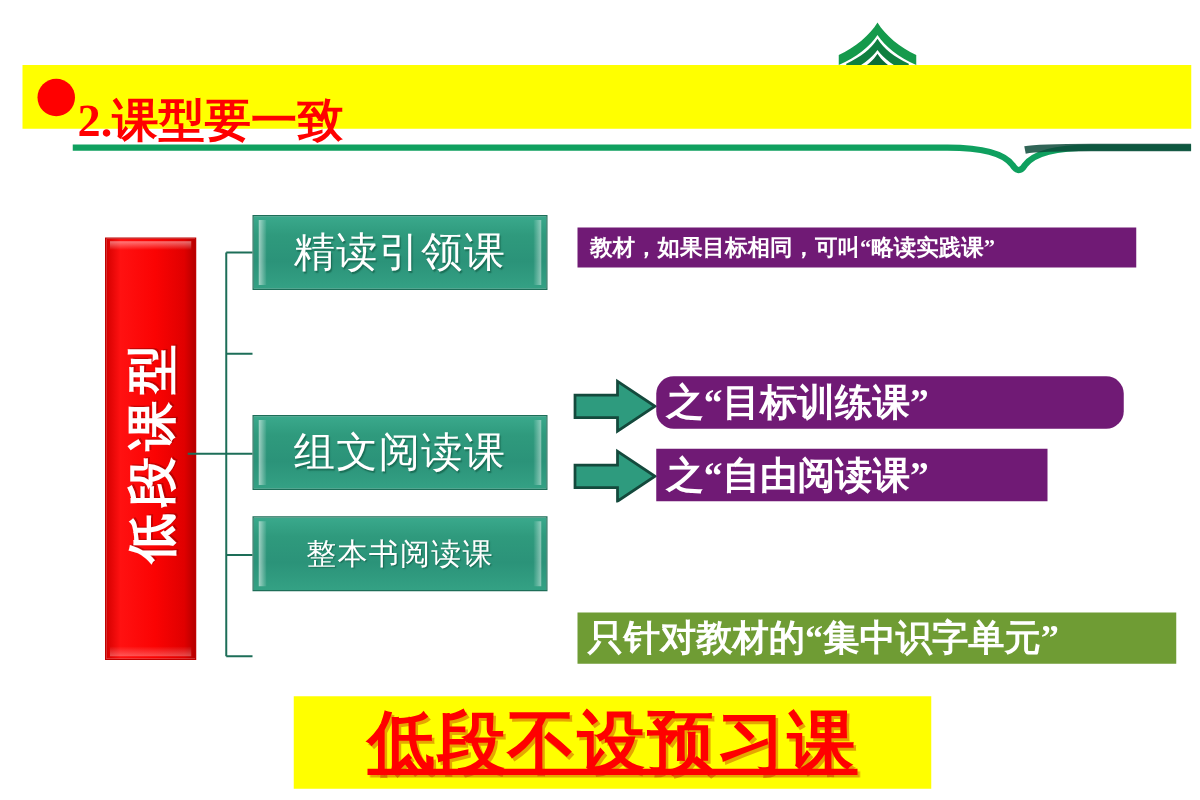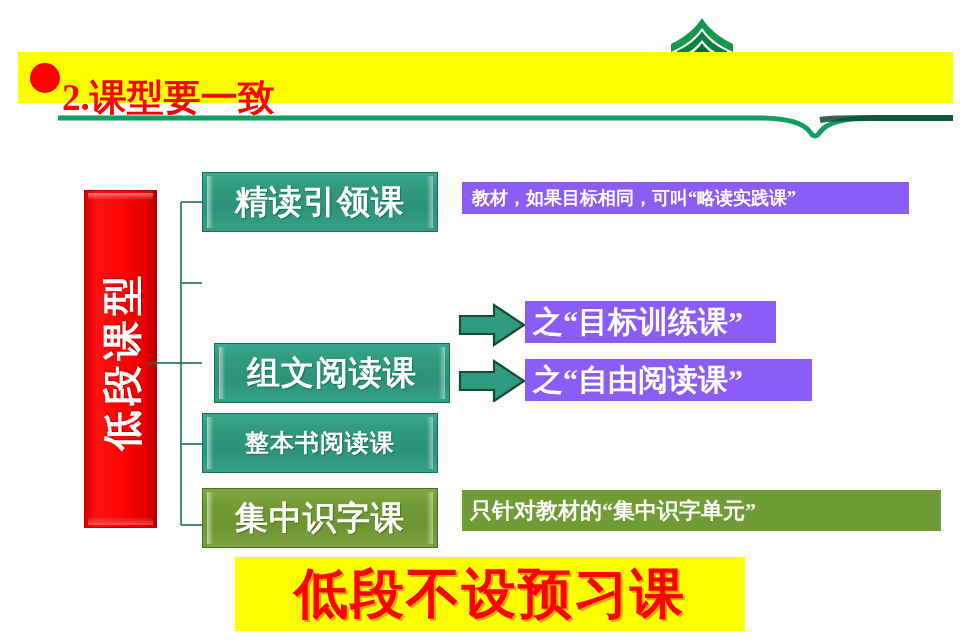--- a/index.html
+++ b/index.html
@@ -93,68 +93,69 @@
   .cb-green::before,.cb-olive::before{
     content:"";position:absolute;left:4px;top:3px;width:6px;bottom:3px;
     background:linear-gradient(to right,rgba(255,255,255,.55),rgba(255,255,255,.05));
   }
   .cb-green::after,.cb-olive::after{
     content:"";position:absolute;right:4px;top:3px;width:6px;bottom:3px;
     background:linear-gradient(to left,rgba(255,255,255,.45),rgba(255,255,255,.03));
   }
   .course-label{
     position:relative;z-index:2;
-    color:#ffffff;font-weight:bold;font-size:33px;
+    color:#ffffff;font-weight:normal;font-size:33px;
     font-family:"Liberation Serif","DejaVu Serif",serif;
     letter-spacing:1px;
     text-shadow:1px 1px 1px rgba(0,60,40,.45);
     white-space:nowrap;
     text-align:right;
   }
   .course-label.olive-shadow{text-shadow:1px 1px 1px rgba(40,60,0,.45);}
 
   
   .note-bar{
     position:absolute;box-sizing:border-box;
     display:flex;align-items:center;
   }
-  .note-green{background:#8b5cf6;}
+  .note-green{background:#701a75;}
   .note-olive{background:#6f9c34;}
   .note-text{
     color:#ffffff;font-weight:bold;
     font-family:"Liberation Serif","DejaVu Serif",serif;
     white-space:nowrap;
   }
 
   .note-top{left:462px;top:182px;width:447px;height:32px;}
   .note-top .note-text{font-size:18px;padding-left:10px;letter-spacing:0px;}
 
-  .note-aim{left:525px;top:301px;width:251px;height:42px;}
+  .note-aim{left:525px;top:301px;width:374px;height:42px;border-radius:14px;}
   .note-aim .note-text{font-size:30px;padding-left:8px;}
 
-  .note-free{left:525px;top:359px;width:287px;height:42px;}
+  .note-free{left:525px;top:359px;width:313px;height:42px;}
   .note-free .note-text{font-size:30px;padding-left:8px;}
 
   .note-bottom{left:462px;top:490px;width:479px;height:41px;}
-  .note-bottom .note-text{font-size:22px;padding-left:8px;}
+  .note-bottom .note-text{font-size:29px;padding-left:8px;}
 
   
   .arrows{position:absolute;left:458px;top:300px;width:70px;height:102px;}
 
   
   .bottom-banner{
     position:absolute;left:235px;top:557px;width:510px;height:74px;
     background:#ffff00;
     display:flex;align-items:center;justify-content:center;
   }
   .bottom-text{
     color:#ff0000;font-weight:bold;font-size:54px;
     font-family:"Liberation Serif","DejaVu Serif",serif;
     letter-spacing:2px;white-space:nowrap;
     text-shadow:2px 2px 0 rgba(180,0,0,.35);
+    text-decoration:underline;
   }
 </style>
 </head>
 <body>
 
 <div id="stage">
 
   <div class="logo">
     <svg viewBox="0 0 72 46" width="72" height="46" aria-hidden="true">
       <path d="M36 4 C30 14 18 24 5 30 L5 38 C19 32 30 23 36 14 C42 23 53 32 67 38 L67 30 C54 24 42 14 36 4 Z" fill="#159a4c"></path>
@@ -192,28 +193,25 @@
         <line x1="31" y1="198" x2="52" y2="198"></line>
         <line x1="31" y1="279" x2="52" y2="279"></line>
         <line x1="31" y1="360" x2="52" y2="360"></line>
       </g>
     </svg>
   </div>
 
   <div class="course-box cb-green" style="top:172px;">
     <span class="course-label">精读引领课</span>
   </div>
-  <div class="course-box cb-green" style="top:343px;margin-left:12px;">
+  <div class="course-box cb-green" style="top:332px;">
     <span class="course-label">组文阅读课</span>
   </div>
   <div class="course-box cb-green" style="top:413px;">
     <span class="course-label" style="font-size:24px;">整本书阅读课</span>
-  </div>
-  <div class="course-box cb-olive" style="top:488px;">
-    <span class="course-label olive-shadow">集中识字课</span>
   </div>
 
   <div class="note-bar note-green note-top">
     <span class="note-text">教材，如果目标相同，可叫“略读实践课”</span>
   </div>
 
   <div class="arrows">
     <svg viewBox="0 0 70 102" width="70" height="102" aria-hidden="true">
       <g fill="#2e9b7e" stroke="#14493c" stroke-width="2.2" stroke-linejoin="miter">
         <polygon points="2,16 36,16 36,5 66,25 36,45 36,34 2,34"></polygon>

